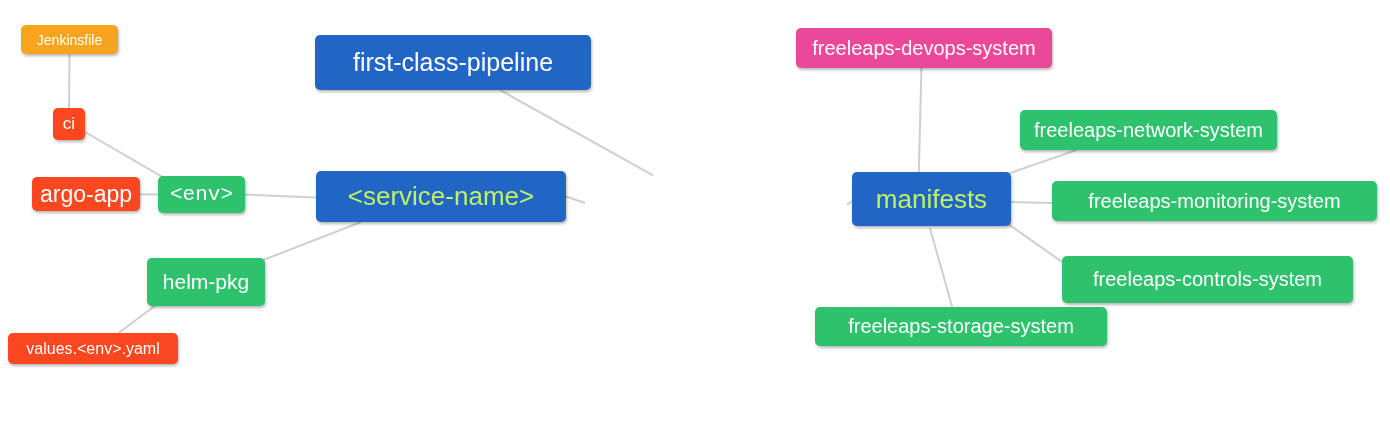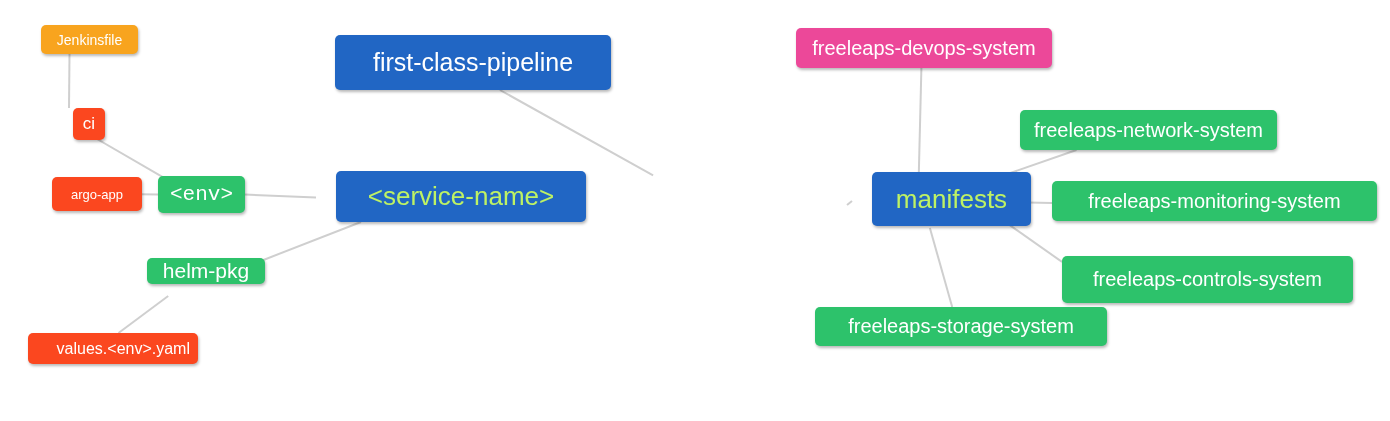--- a/index.html
+++ b/index.html
@@ -23,23 +23,23 @@
     justify-content: center;
     white-space: nowrap;
     color: #ffffff;
     border-radius: 5px;
     box-shadow: 1px 2px 3px rgba(0,0,0,0.28);
     box-sizing: border-box;
     cursor: pointer;
     user-select: none;
   }
   .node.role-root   { padding: 0 18px; border-radius: 6px; }
-  .node.role-branch { padding: 8px 16px; margin-left: 20px; }
+  .node.role-branch { padding: 8px 16px; }
   .node.role-group  { padding: 0 10px; }
-  .node.role-file_red, .node.role-file_orange { padding: 0 8px; margin-left: 20px; }
+  .node.role-file_red, .node.role-file_orange { padding: 0 8px; }
 </style>
 </head>
 <body>
 
 <div id="canvas">
   <svg id="edges" width="1390" height="421" viewBox="0 0 1390 421">
       <line x1="69.5" y1="54.0" x2="69.0" y2="108.0" stroke="#cfcfcf" stroke-width="2"></line>
       <line x1="85.0" y1="132.0" x2="164.1" y2="177.8" stroke="#cfcfcf" stroke-width="2"></line>
       <line x1="122.0" y1="194.0" x2="158.0" y2="194.5" stroke="#cfcfcf" stroke-width="2"></line>
       <line x1="245.0" y1="194.5" x2="316.0" y2="197.5" stroke="#cfcfcf" stroke-width="2"></line>
@@ -54,30 +54,30 @@
       <line x1="1006.2" y1="222.6" x2="1062.0" y2="261.9" stroke="#cfcfcf" stroke-width="2"></line>
       <line x1="929.9" y1="228.0" x2="952.2" y2="307.0" stroke="#cfcfcf" stroke-width="2"></line>
     </svg>
 
 <div class="node role-file_orange" style="left: 21px; top: 25px; min-width: 97px; height: 29px; font-size: 14px; background: rgb(248, 164, 30); color: rgb(255, 255, 255);">
       <span>Jenkinsfile</span>
     </div>
     <div class="node role-file_red" style="left: 53px; top: 108px; min-width: 32px; height: 32px; font-size: 17px; background: rgb(251, 71, 31); color: rgb(255, 255, 255);">
       <span>ci</span>
     </div>
-    <div class="node role-file_red" style="left: 32px; top: 177px; min-width: 90px; height: 34px; font-size: 13px; background: rgb(251, 71, 31); color: rgb(255, 255, 255);">
+    <div class="node role-file_red" style="left: 32px; top: 177px; min-width: 90px; height: 34px; font-size: 23px; background: rgb(251, 71, 31); color: rgb(255, 255, 255);">
       <span>argo-app</span>
     </div>
     <div class="node role-group" style="left: 158px; top: 176px; min-width: 87px; height: 37px; font-size: 21px; background: rgb(45, 194, 107); color: rgb(255, 255, 255); font-family: Liberation Mono, monospace;">
       <span>&lt;env&gt;</span>
     </div>
-    <div class="node role-group" style="left: 147px; top: 258px; min-width: 118px; height: 26px; font-size: 21px; background: rgb(45, 194, 107); color: rgb(255, 255, 255);">
+    <div class="node role-group" style="left: 147px; top: 258px; min-width: 118px; height: 48px; font-size: 21px; background: rgb(45, 194, 107); color: rgb(255, 255, 255);">
       <span>helm-pkg</span>
     </div>
-    <div class="node role-file_red" style="left: 8px; top: 333px; min-width: 170px; height: 31px; font-size: 16px; background: rgb(251, 71, 31); color: rgb(255, 255, 255); justify-content: flex-end;">
+    <div class="node role-file_red" style="left: 8px; top: 333px; min-width: 170px; height: 31px; font-size: 16px; background: rgb(251, 71, 31); color: rgb(255, 255, 255);">
       <span>values.&lt;env&gt;.yaml</span>
     </div>
     <div class="node role-branch" style="left: 315px; top: 35px; min-width: 276px; height: 55px; font-size: 25px; background: rgb(33, 102, 196); color: rgb(255, 255, 255);">
       <span>first-class-pipeline</span>
     </div>
     <div class="node role-branch" style="left: 316px; top: 171px; min-width: 250px; height: 51px; font-size: 26px; background: rgb(33, 102, 196); color: #bef264;">
       <span>&lt;service-name&gt;</span>
     </div>
     <div class="node role-branch" style="left: 852px; top: 172px; min-width: 159px; height: 54px; font-size: 26px; background: rgb(33, 102, 196); color: #bef264;">
       <span>manifests</span>

